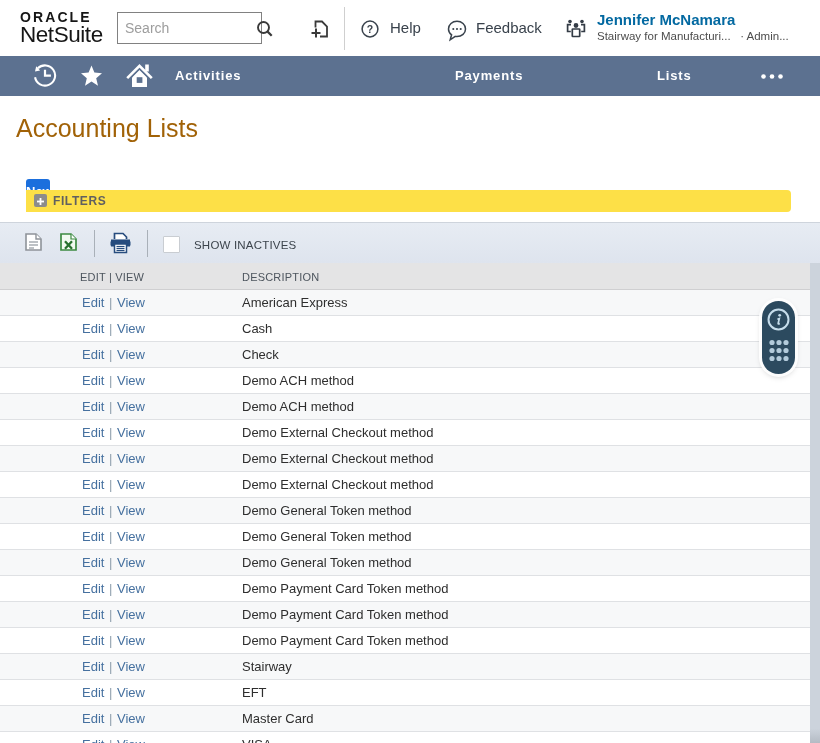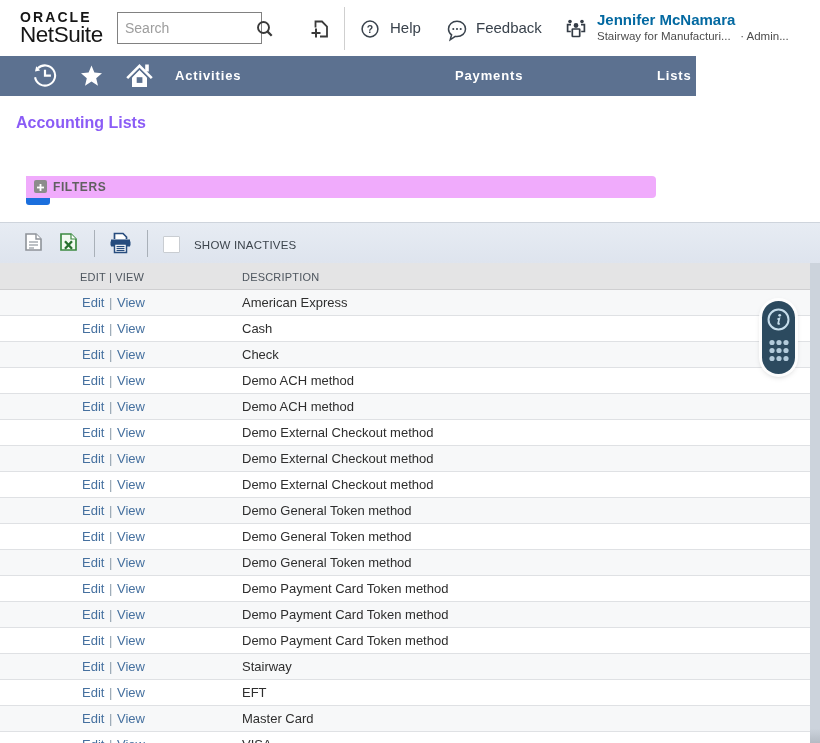--- a/index.html
+++ b/index.html
@@ -15,29 +15,29 @@
 #logo .ns { font-size:22.5px; font-weight:400; letter-spacing:-0.45px; line-height:23px; margin-top:1px; }
 #searchbox { position:absolute; left:117px; top:12px; width:145px; height:32px;
   border:1px solid #818181; background:#fff; }
 #searchbox .ph { position:absolute; left:7px; top:7px; font-size:14px; color:#9d9d9d; }
 .vdiv { position:absolute; width:1px; background:#cfcfcf; }
 .htext { font-size:15px; color:#39424c; }
 #uname { position:absolute; left:597px; top:11px; font-size:15px; font-weight:700; color:#0369a1; }
 #usub  { position:absolute; left:597px; top:30px; font-size:11.5px; color:#4d4d4d; }
 
 
-#nav { position:absolute; left:0; top:56px; width:696px; height:40px; background:#5c7190; }
+#nav { position:absolute; left:0; top:56px; width:820px; height:40px; background:#5c7190; }
 .navitem { position:absolute; top:0; height:40px; line-height:40px; color:#fff;
   font-size:13px; font-weight:700; letter-spacing:0.85px; }
 
 
-#h1 { position:absolute; left:16px; top:114px; font-size:16px; font-weight:700; color:#8b5cf6; }
+#h1 { position:absolute; left:16px; top:114px; font-size:25px; font-weight:400; color:#a16207; }
 #newbtn { position:absolute; left:26px; top:152px; width:24px; height:26px; background:#1b6fdd;
   border-radius:3px; color:#fff; font-size:13px; font-weight:700; text-align:center; line-height:26px;margin-top:27px; }
-#filters { position:absolute; left:26px; top:176px; width:630px; height:22px; background:#f0abfc;
+#filters { position:absolute; left:26px; top:190px; width:765px; height:22px; background:#fde047;
   border-radius:0 4px 4px 0; }
 #filters .ficon { position:absolute; left:8px; top:4px; width:13px; height:13px; background:#8c8c8c;
   border-radius:2px; }
 #filters .ftext { position:absolute; left:27px; top:4px; font-size:12px; font-weight:700;
   color:#606060; letter-spacing:0.6px; }
 
 
 #toolbar { position:absolute; left:0; top:222px; width:820px; height:41px;
   background:linear-gradient(#e7ecf3,#dee4ee); border-top:1px solid #ced4dc; }
 #toolbar .tdiv { position:absolute; width:1px; top:7px; height:27px; background:#a9b0b8; }

